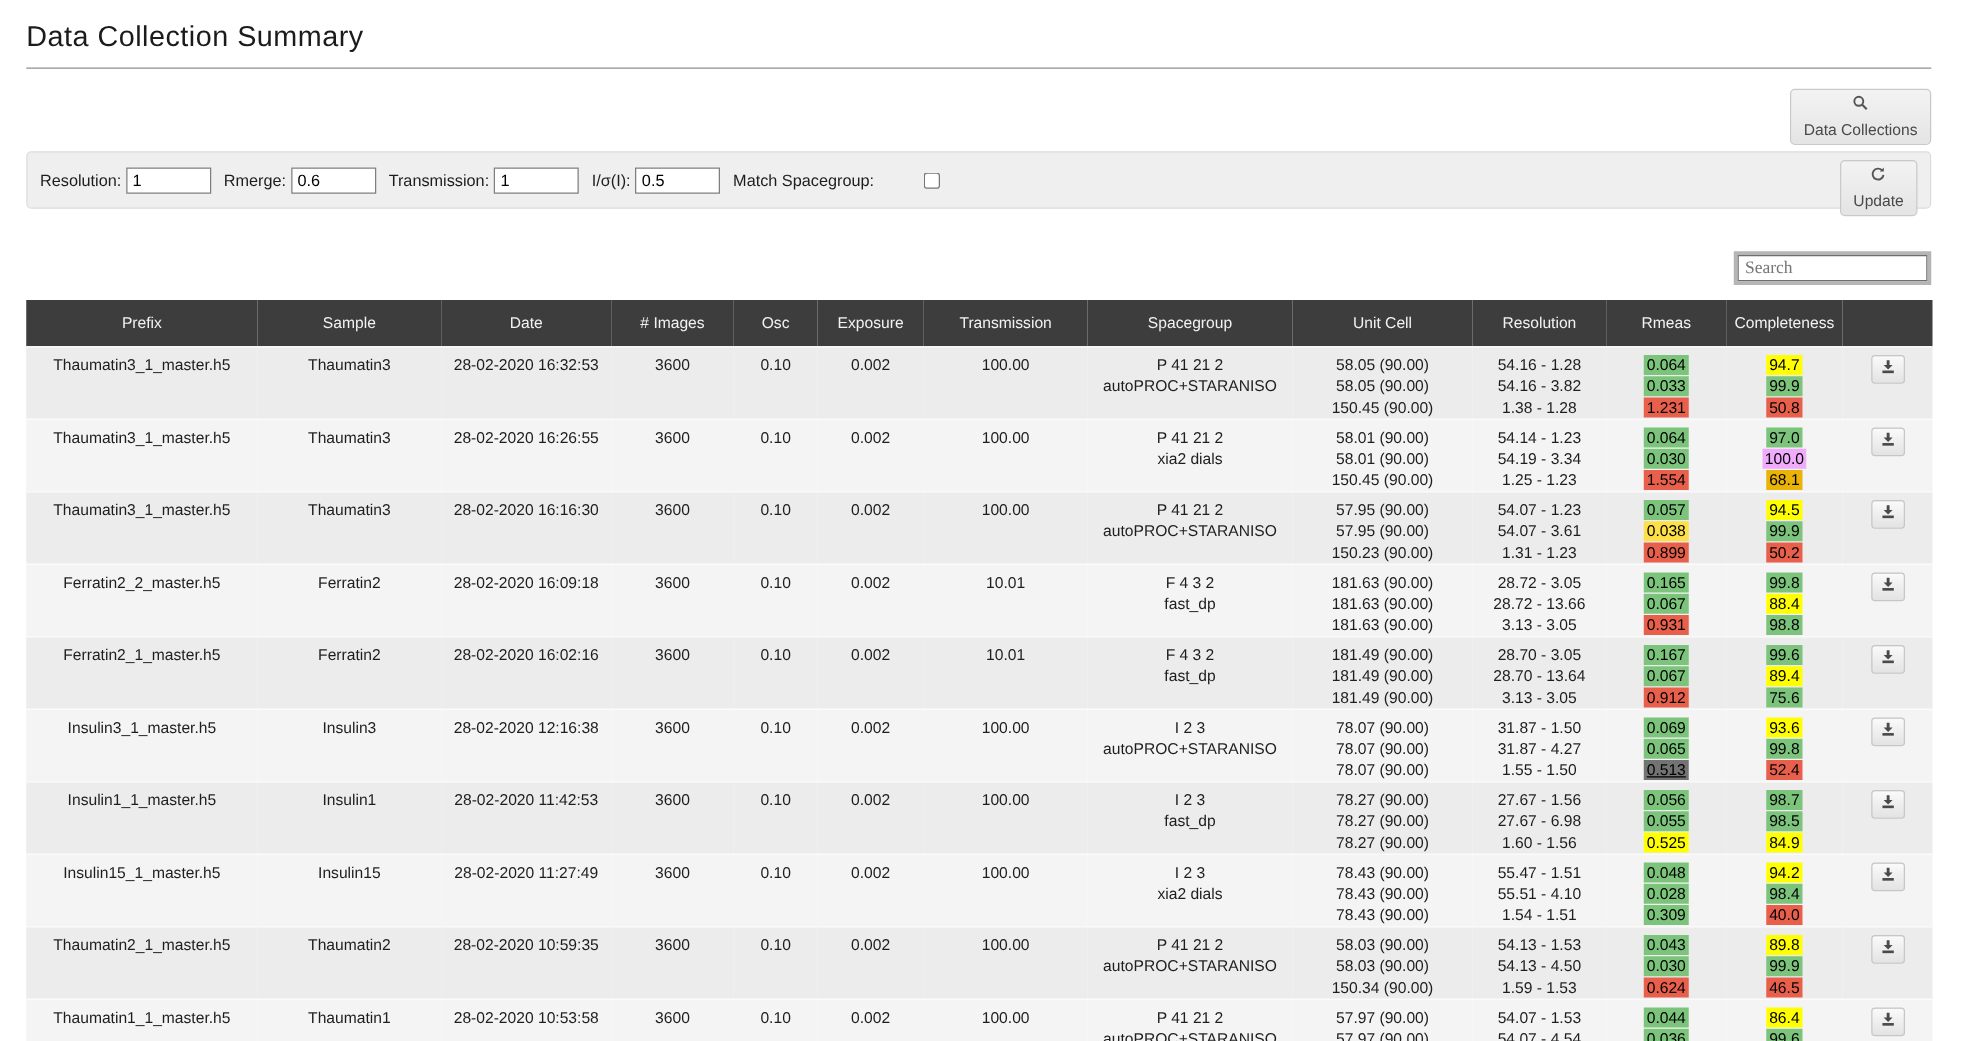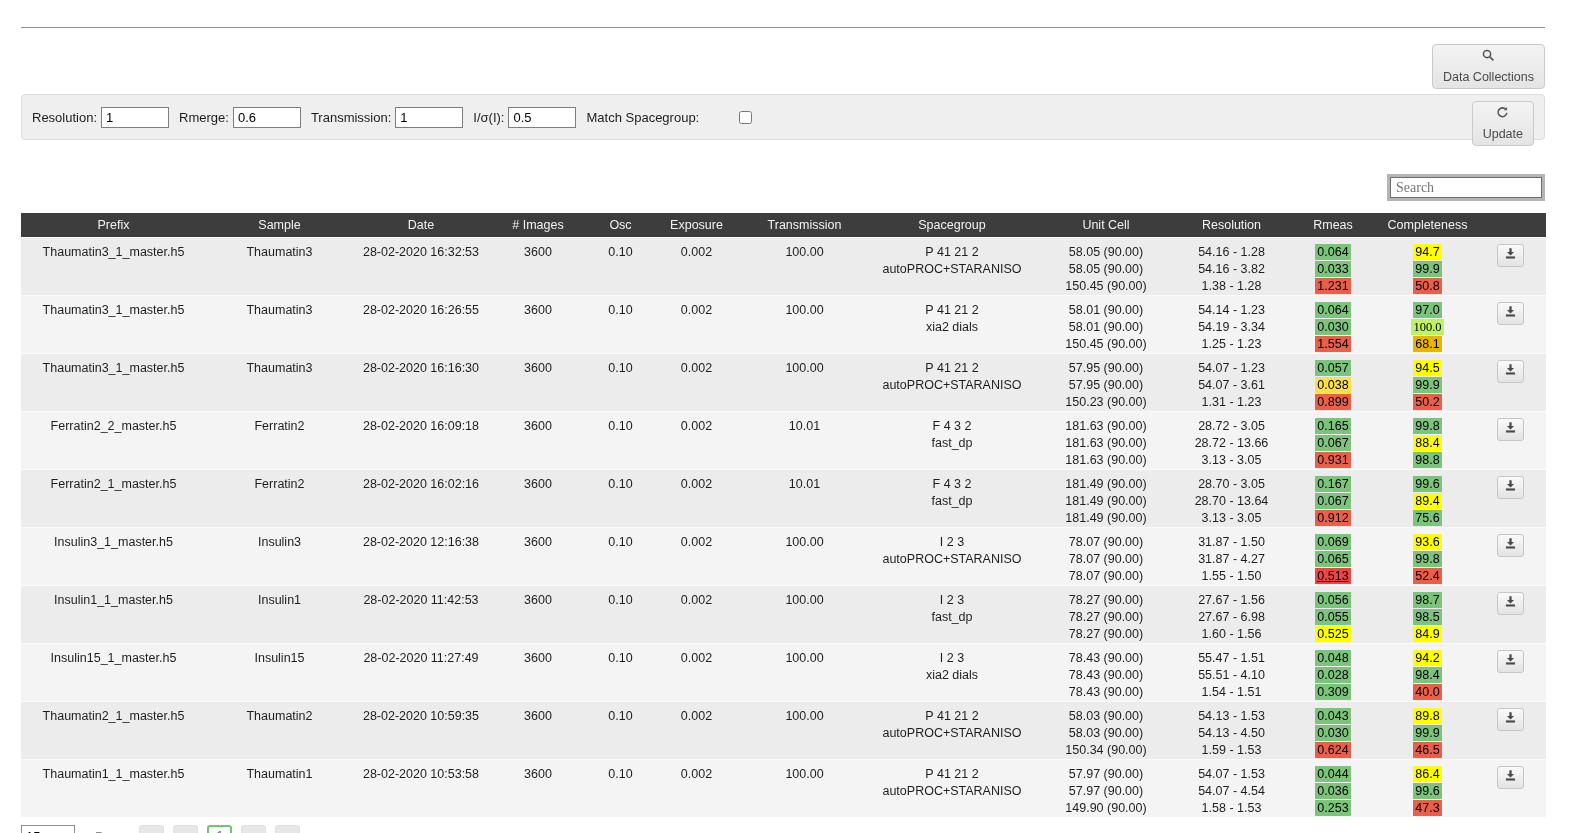--- a/index.html
+++ b/index.html
@@ -26,21 +26,21 @@
   .filter-bar input[type=checkbox] { margin-left: 36px; width: 13px; height: 13px; }
   .update-btn { position: absolute; right: 10px; top: 6px; }
 
   .search-row { display: flex; justify-content: flex-end; margin-top: 34px; }
   .search-wrap { border: 3px solid #b5b5b5; border-radius: 0; background: #701a75; }
   .search-wrap input { display: block; width: 152px; height: 21px; border: 1px solid #6e6e6e;
     padding: 2px 5px; font-family: "Liberation Serif", serif; font-size: 14px; color:#333; }
 
   table.dc { border-collapse: collapse; table-layout: fixed; width: 1525px; margin-top: 12px; }
   table.dc th { background: var(--header-bg); color: #f2f2f2; font-weight: 400;
-    font-size: 12.5px; padding: 4px 2px; height: 24px; }
+    font-size: 12.5px; padding: 4px 2px; height: 37px; }
   table.dc td { font-size: 12.5px; text-align: center; vertical-align: top;
     padding: 6px 2px 0; line-height: 17px; color: #1e1e1e; }
   table.dc tr.r-dark  { background: #ececec; }
   table.dc tr.r-light { background: #f4f4f4; }
   table.dc tbody tr { height: 56px; border-top: 1px solid #fbfbfb; }
 
   .badge { display: inline-block; padding: 0 2px; line-height: 16px; margin-bottom: 1px; color: #000; }
 
   .dl-btn { width: 27px; height: 23px; border: 1px solid #c6c6c6; border-radius: 3px;
     background: linear-gradient(#fafafa,#e3e3e3); cursor: pointer; display: inline-flex;
@@ -53,20 +53,21 @@
   .pg { min-width: 25px; height: 23px; background: #e7e7e7; border: 1px solid #e0e0e0;
     border-radius: 3px; color: #8a8a8a; font-size: 14px; line-height: 1; cursor: pointer;
     margin-right: 3px; }
   .pg.current { background: #fbfbfb; border: 2px solid var(--page-active); color: #777; }
 </style>
 </head>
 <body>
 
 <div class="page">
 
+  <div class="page-title">Data Collection Summary</div>
   <hr class="title-rule">
 
   <div class="toolbar-row">
     <button class="btn">
       <span>
         <svg width="13" height="13" viewBox="0 0 16 16">
             <circle cx="6.2" cy="6.2" r="4.4" fill="none" stroke="#555" stroke-width="1.9"></circle>
             <line x1="9.6" y1="9.6" x2="14" y2="14" stroke="#555" stroke-width="2.1"></line>
           </svg>
       </span>
@@ -225,21 +226,21 @@
             <div>54.19 - 3.34</div>
             <div>1.25 - 1.23</div>
           </td>
           <td>
             <div><span class="badge" style="background-color: rgb(124, 196, 124);">0.064</span></div>
             <div><span class="badge" style="background-color: rgb(124, 196, 124);">0.030</span></div>
             <div><span class="badge" style="background-color: rgb(232, 96, 76);">1.554</span></div>
           </td>
           <td>
             <div><span class="badge" style="background-color: rgb(124, 196, 124);">97.0</span></div>
-            <div><span class="badge" style="background-color: #bef264; font-family: Liberation Serif, serif;">100.0</span></div>
+            <div><span class="badge" style="background-color: #f0abfc;">100.0</span></div>
             <div><span class="badge" style="background-color: #eab308;">68.1</span></div>
           </td>
           <td><button class="dl-btn">
               <span><svg width="13" height="13" viewBox="0 0 16 16">
                   <path d="M6.6 1.5h2.8v4.6h3L8 10.5 3.6 6.1h3z" fill="#4a4a4a"></path>
                   <rect x="2.4" y="11.6" width="11.2" height="2.6" fill="#4a4a4a"></rect>
                 </svg></span>
             </button></td>
         </tr>
         <tr class="r-dark">
@@ -433,21 +434,21 @@
             <div>78.07 (90.00)</div>
           </td>
           <td>
             <div>31.87 - 1.50</div>
             <div>31.87 - 4.27</div>
             <div>1.55 - 1.50</div>
           </td>
           <td>
             <div><span class="badge" style="background-color: rgb(124, 196, 124);">0.069</span></div>
             <div><span class="badge" style="background-color: rgb(124, 196, 124);">0.065</span></div>
-            <div><span class="badge" style="background-color: #ef4444; text-decoration: underline;">0.513</span></div>
+            <div><span class="badge" style="background-color: #737373; text-decoration: underline;">0.513</span></div>
           </td>
           <td>
             <div><span class="badge" style="background-color: rgb(255, 255, 0);">93.6</span></div>
             <div><span class="badge" style="background-color: rgb(124, 196, 124);">99.8</span></div>
             <div><span class="badge" style="background-color: rgb(232, 96, 76);">52.4</span></div>
           </td>
           <td><button class="dl-btn">
               <span><svg width="13" height="13" viewBox="0 0 16 16">
                   <path d="M6.6 1.5h2.8v4.6h3L8 10.5 3.6 6.1h3z" fill="#4a4a4a"></path>
                   <rect x="2.4" y="11.6" width="11.2" height="2.6" fill="#4a4a4a"></rect>

